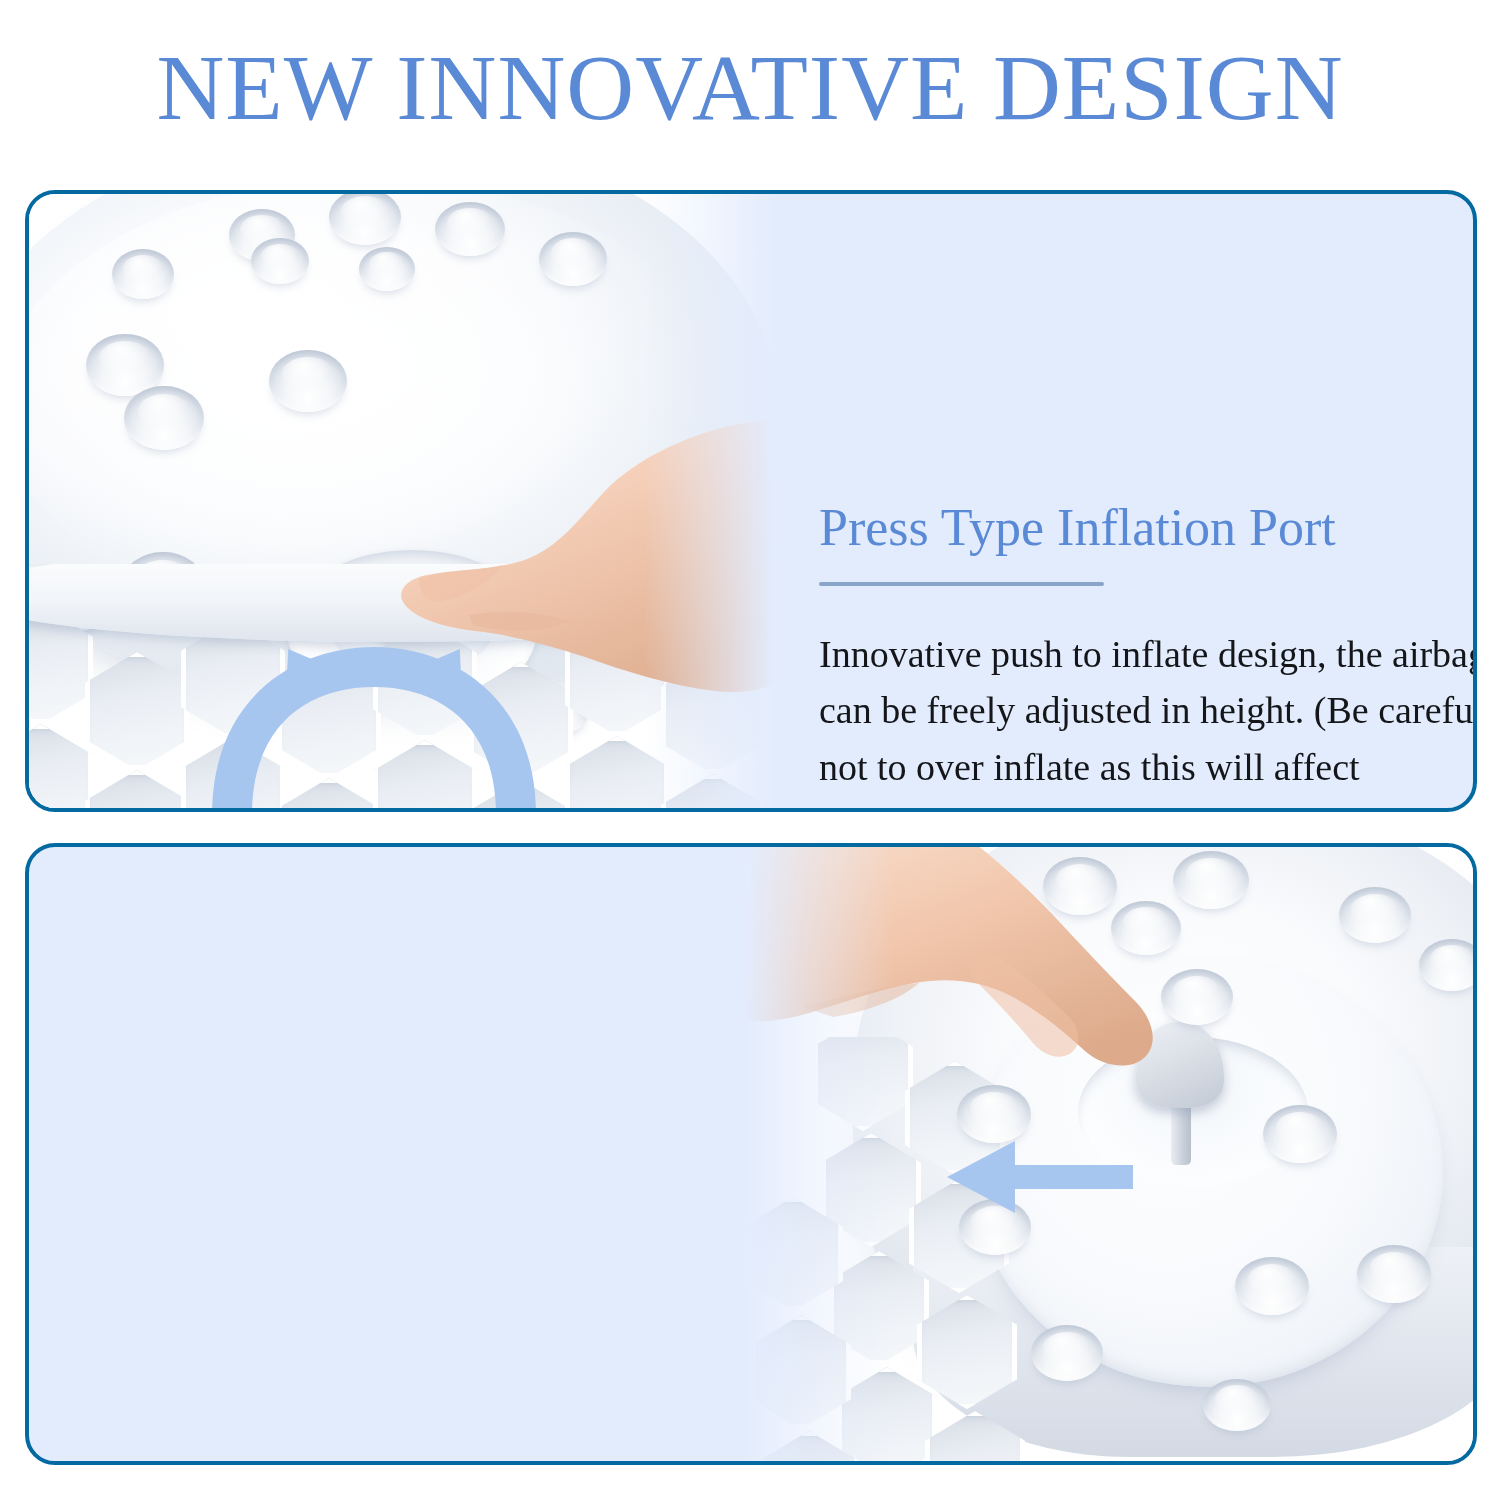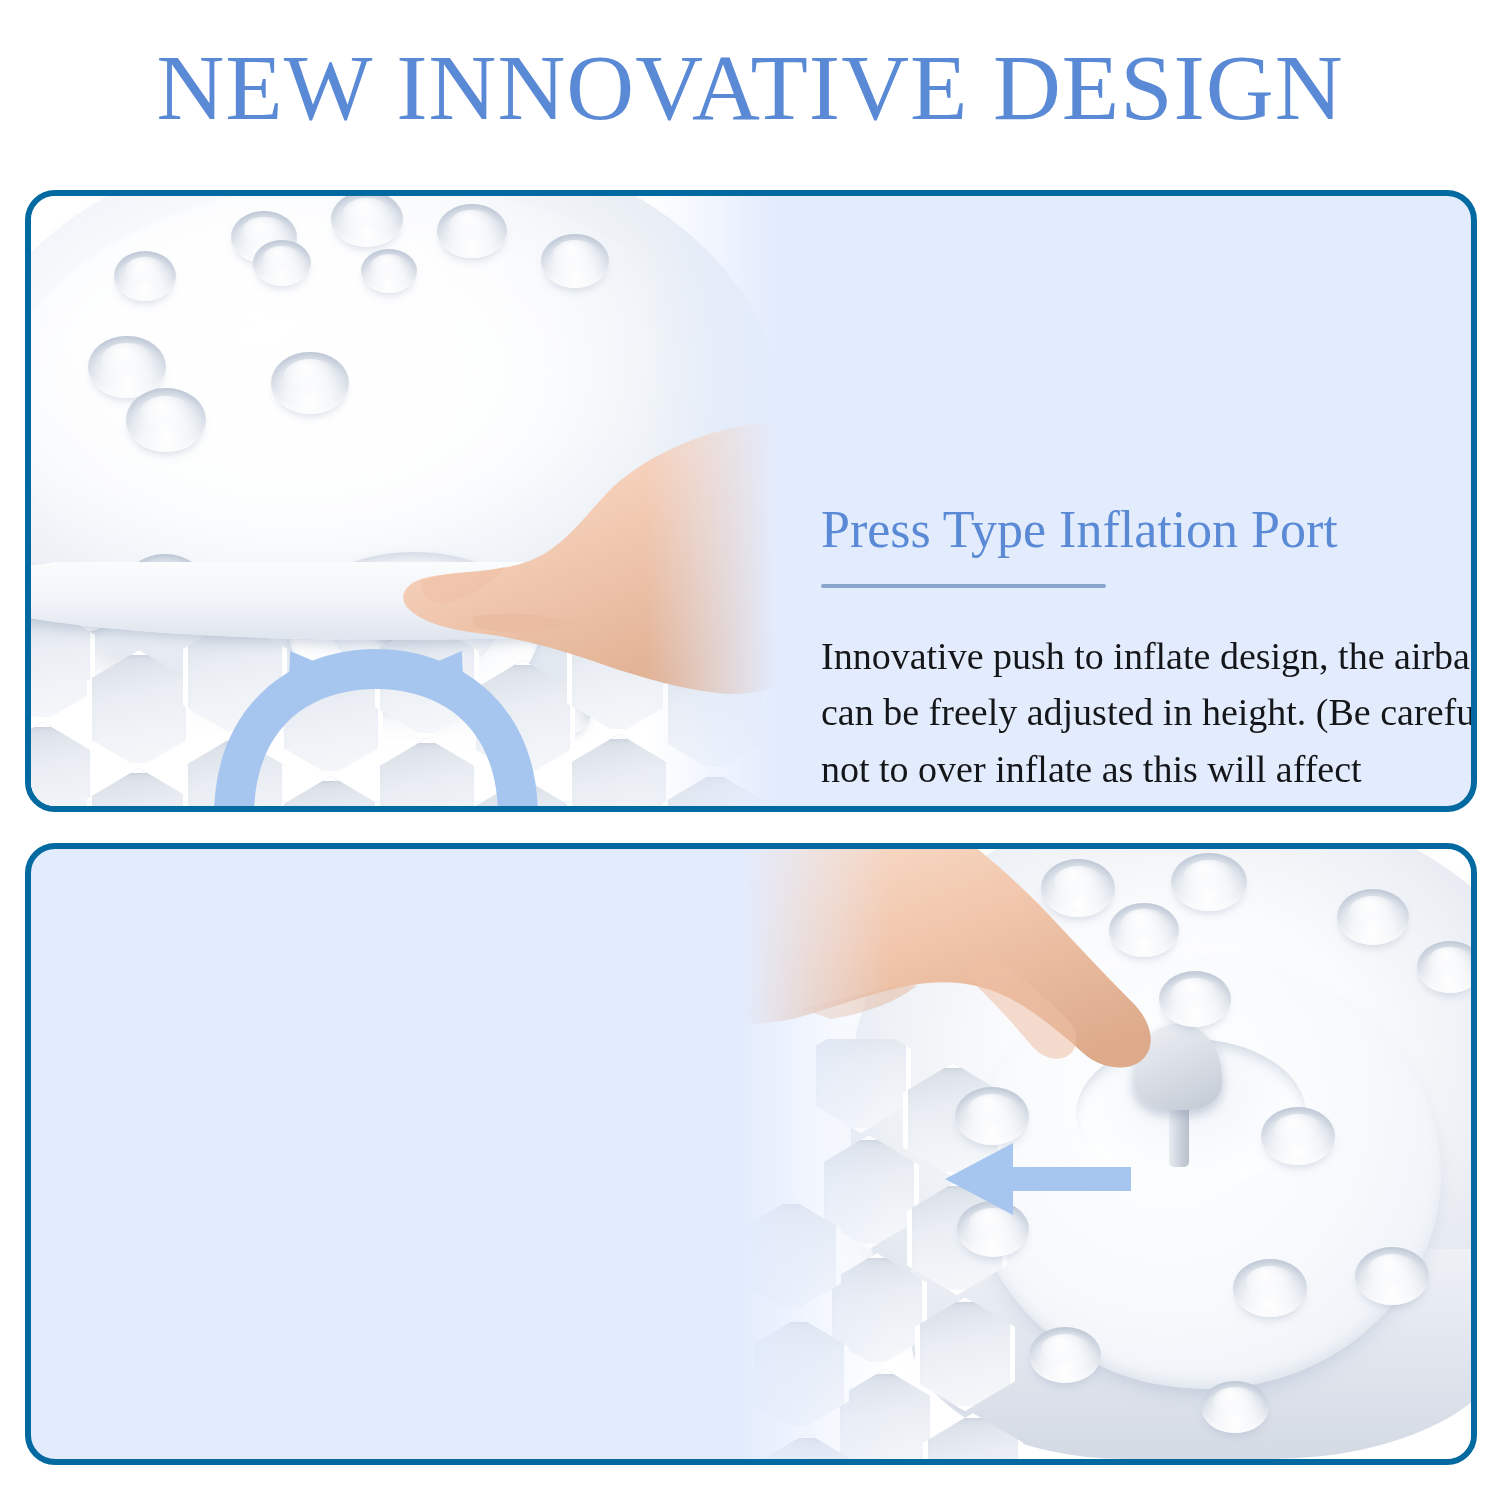--- a/index.html
+++ b/index.html
@@ -20,21 +20,21 @@
     letter-spacing:1px;
     color:#5a8ad6;
     font-weight:400;
     white-space:nowrap;
     line-height:1.05;
   }
 
   
   .panel{
     position:absolute;
-    border:6px solid #0369a1;
+    border:4px solid #0369a1;
     border-radius:30px;
     background:#e3ecfd;
     overflow:hidden;
     box-sizing:border-box;
   }
   #panel-top{left:25px;top:190px;width:1452px;height:622px;}
   #panel-bottom{left:25px;top:843px;width:1452px;height:622px;}
 
   
   .photo{position:absolute;top:0;height:100%;overflow:hidden;}

